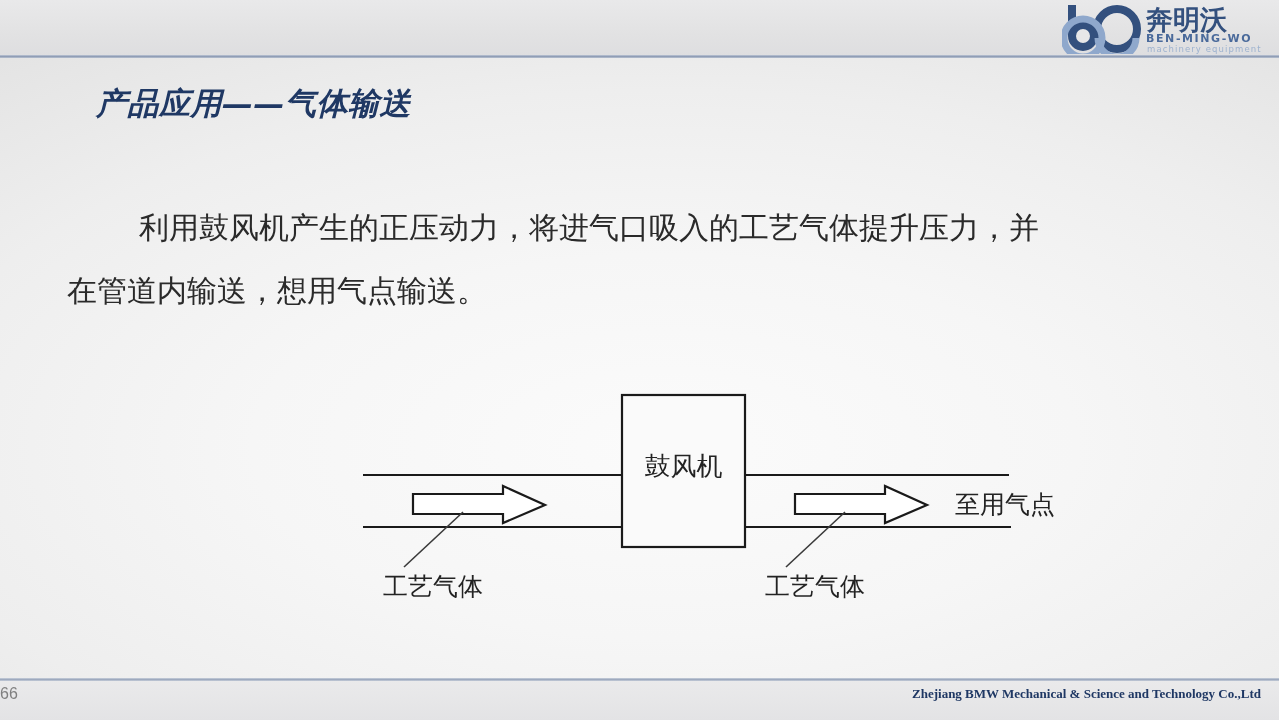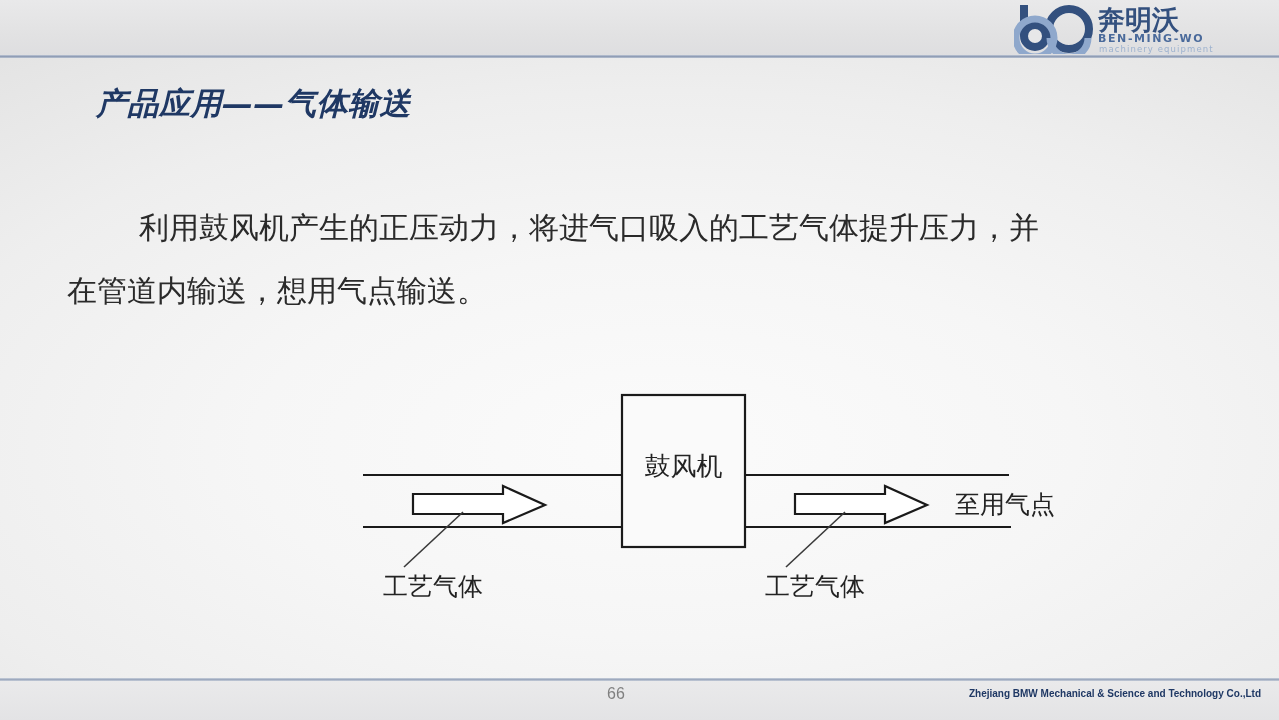--- a/index.html
+++ b/index.html
@@ -32,21 +32,21 @@
   #header-rule {
     position: absolute;
     left: 0; top: 55px;
     width: 1279px; height: 3px;
     background: linear-gradient(to bottom, #c3cbd9 0%, #8c9ab3 45%, #b9c2d1 100%);
   }
 
   
   #logo {
     position: absolute;
-    left: 1014px; top: 2px;
+    left: 1062px; top: 2px;
     width: 212px; height: 52px;
   }
   #logo svg { display: block; }
 
   
   #page-title {
     position: absolute;
     left: 52px; top: 83px;
     font-size: 31px;
     font-weight: bold;
@@ -100,33 +100,32 @@
   #footer-band {
     position: absolute;
     left: 0; top: 681px;
     width: 1279px; height: 39px;
     background: linear-gradient(to bottom, #eaeaeb 0%, #e3e3e5 100%);
   }
   #page-number {
     position: absolute;
     left: 0; top: 681px;
     width: 1232px;
-    text-align: center;
     font-size: 16px;
     color: #808080;
     font-family: "Liberation Sans", sans-serif;
     line-height: 26px;
   }
   #footer-company {
     position: absolute;
     right: 18px; top: 682px;
-    font-size: 10px;
+    font-size: 13px;
     font-weight: bold;
     color: #1f3864;
-    font-family: Liberation Sans, sans-serif;
+    font-family: Liberation Serif, serif;
     line-height: 24px;
     white-space: nowrap;
   }
 </style>
 </head>
 <body>
 
 <div id="slide">
 
   <div id="header-band"></div>

